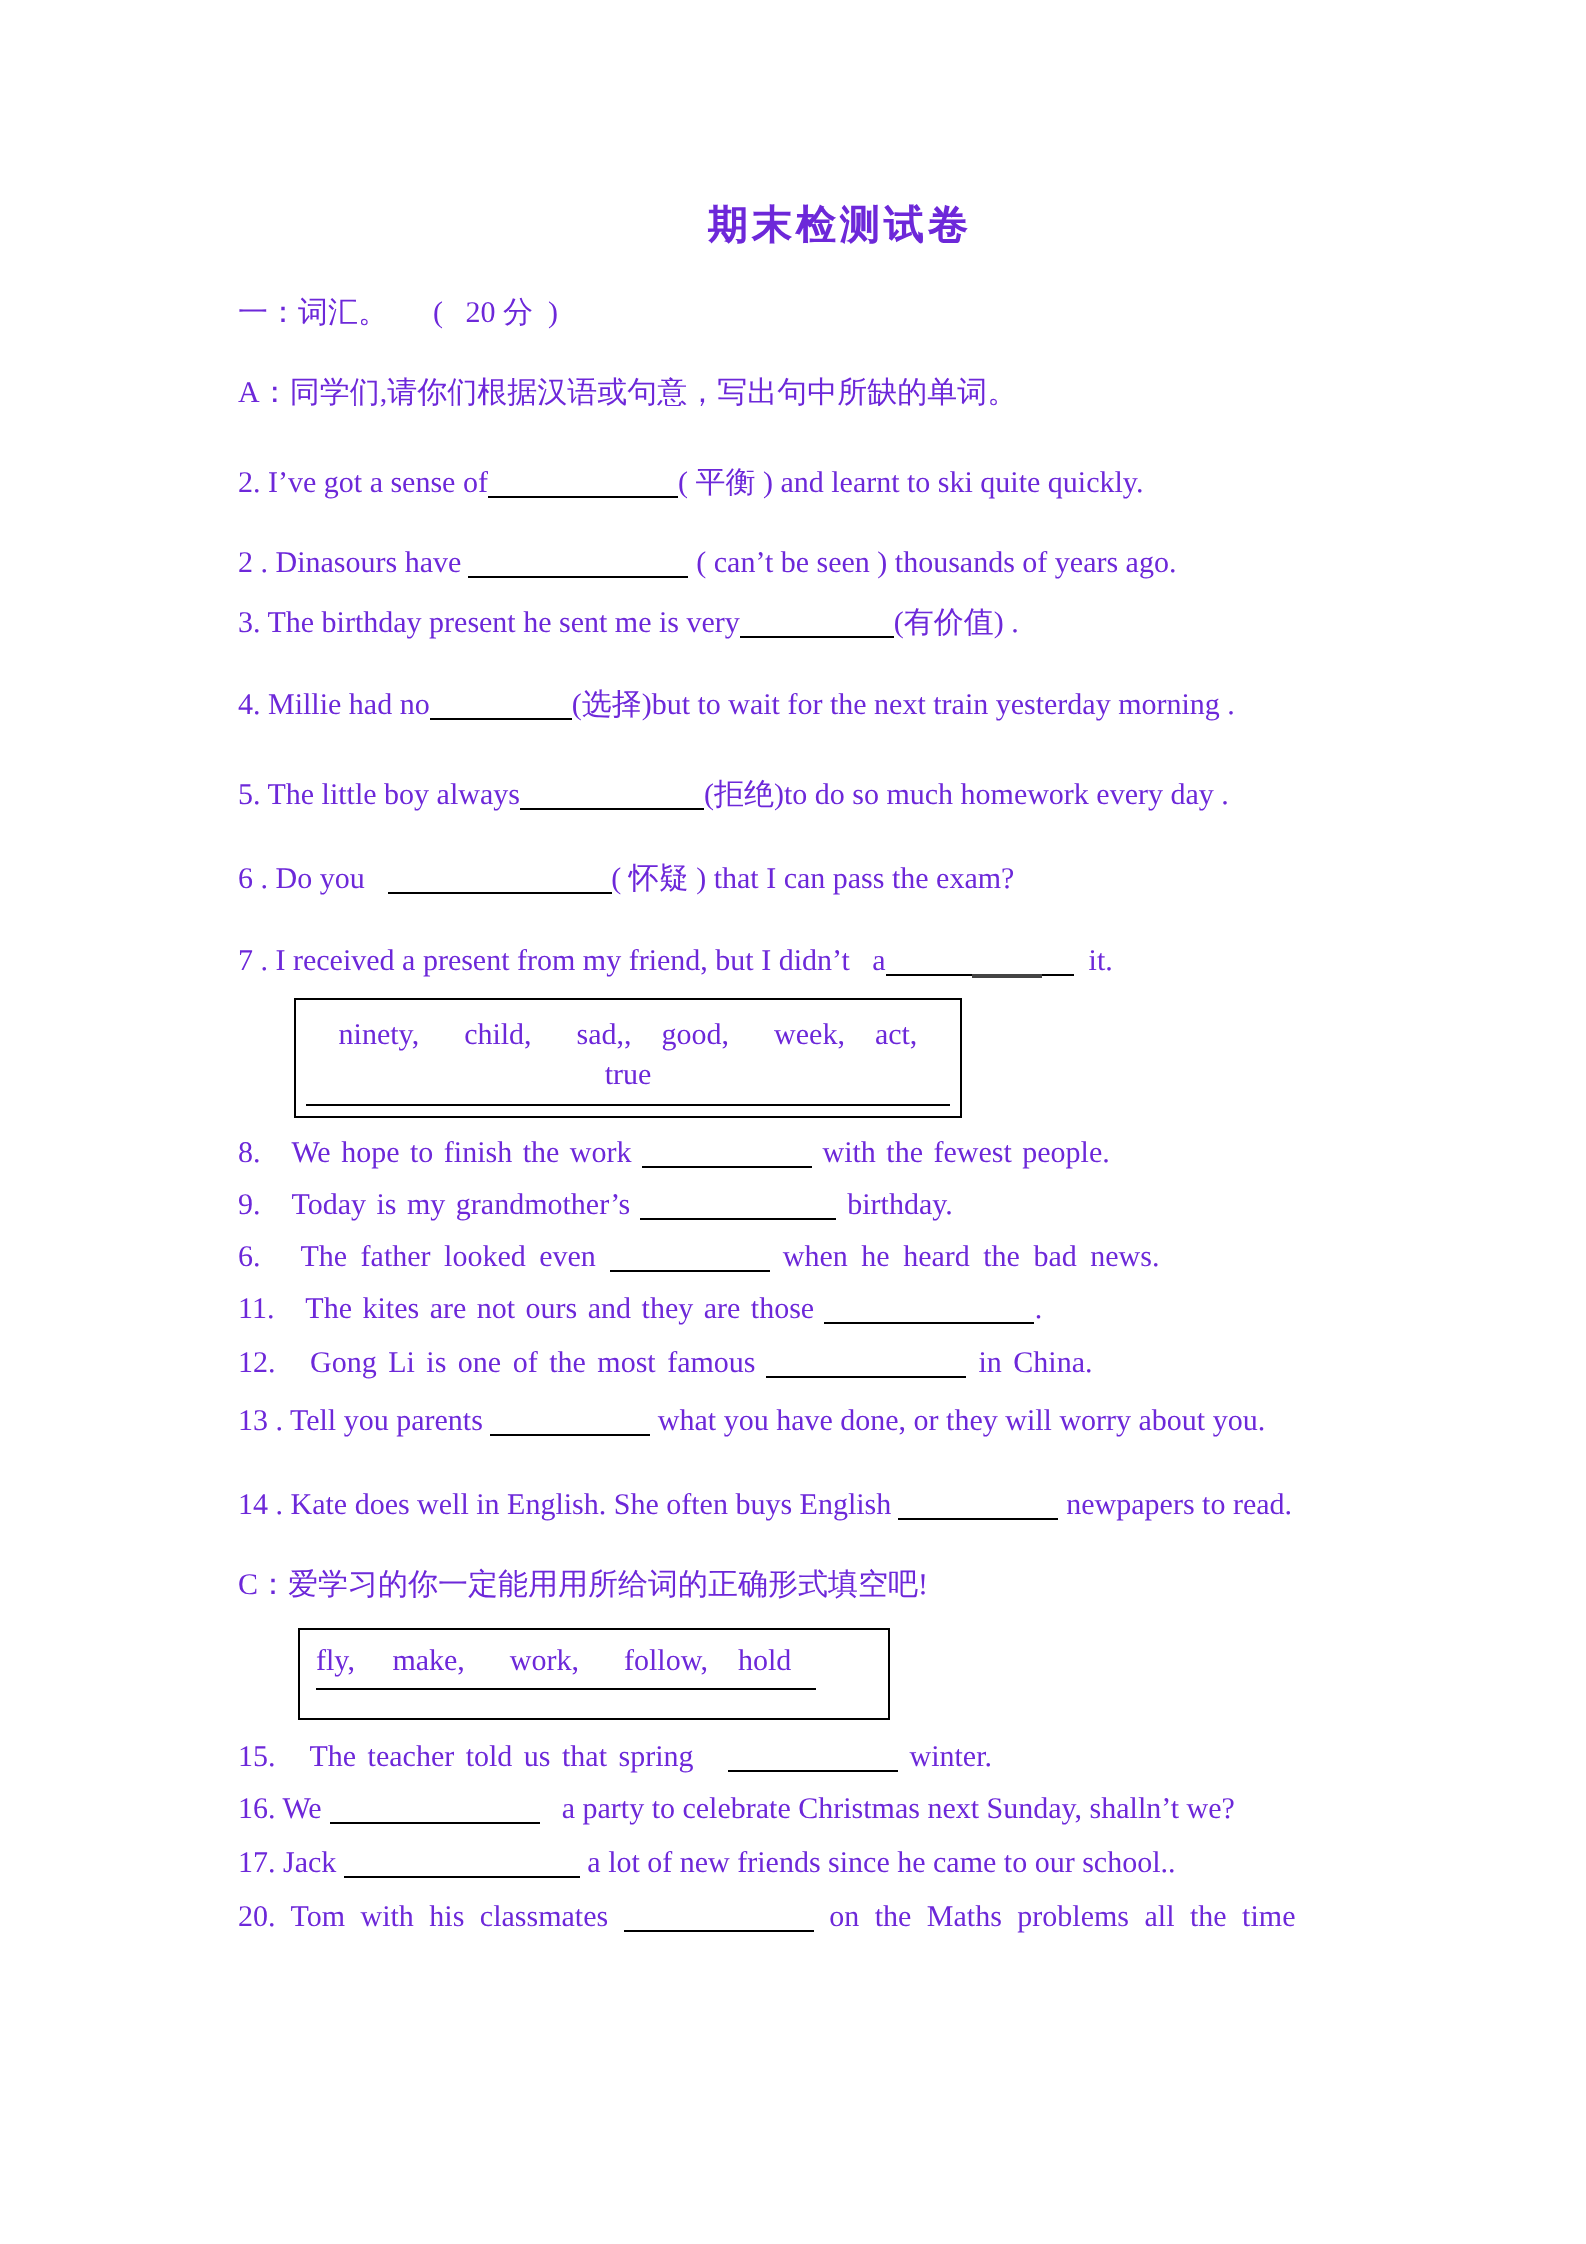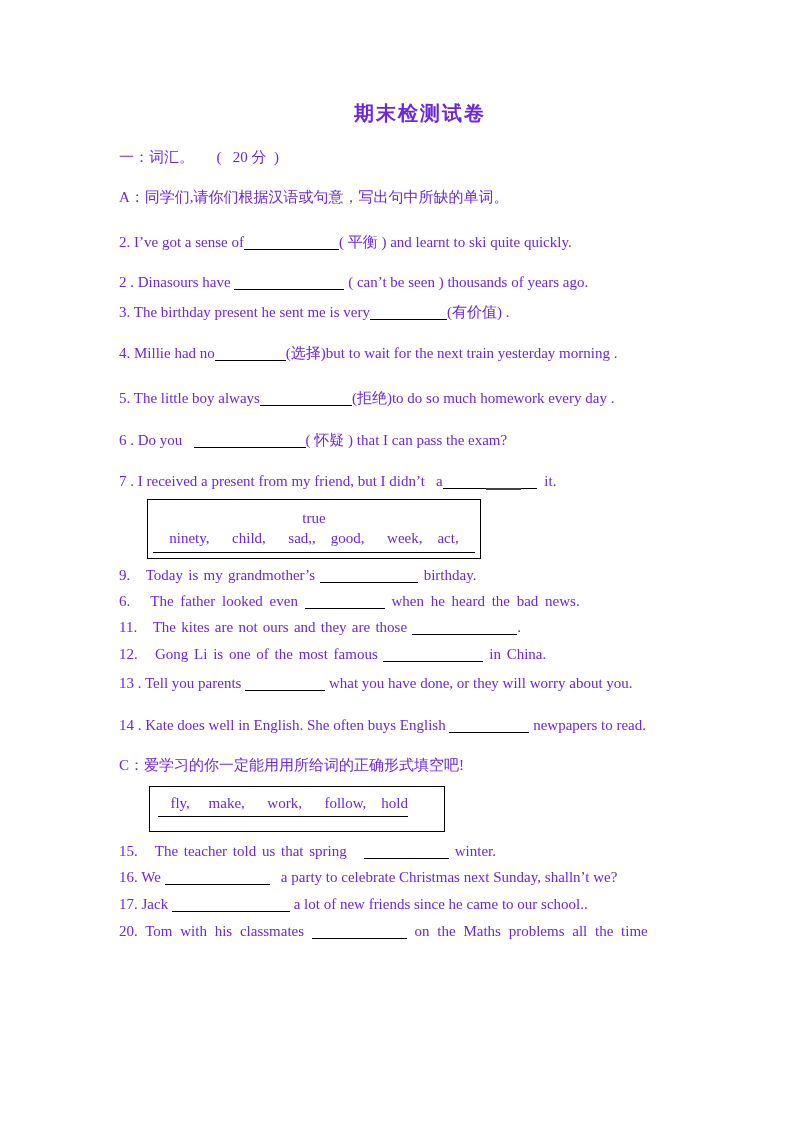--- a/index.html
+++ b/index.html
@@ -76,21 +76,21 @@
   .word-box-c {
     width: 296px;
     margin-left: 30px;
     padding: 7px 0 11px 0;
     height: 46px;
   }
   .wb-line-c {
     margin-left: 8px;
     width: 250px;
     border-bottom: 1.6px solid #000;
-    text-align: right;
+    text-align: left;
     white-space: pre;
     font-size: 15px;
     line-height: 19px;
     padding-bottom: 3px;
   }
   .sp15 { word-spacing: 1.5px; }
   .sp3  { word-spacing: 3px; }
   .sp4  { word-spacing: 4px; }
   .sp2  { word-spacing: 2px; }
 </style>
@@ -114,25 +114,26 @@
   <p class="q" style="margin-top:22px"><span>4. Millie had no</span><span class="blank" style="width:71px"></span><span>(选择)but to wait for the next train yesterday morning .</span></p>
 
   <p class="q" style="margin-top:26px"><span>5. The little boy always</span><span class="blank" style="width:92px"></span><span>(拒绝)to do so much homework every day .</span></p>
 
   <p class="q" style="margin-top:23px"><span>6 . Do you   </span><span class="blank" style="width:112px"></span><span>( 怀疑 ) that I can pass the exam?</span></p>
 
   <p class="q" style="margin-top:22px"><span>7 . I received a present from my friend, but I didn’t   a</span><span class="blank blank-double" style="width:94px"><span class="blank-inner"></span></span><span>  it.</span></p>
 
 
   <div class="word-box word-box-b" style="margin-top:8px">
+    <div class="wb-line">ninety,      child,      sad,,    good,      week,    act,</div>
     <div class="wb-line">true</div>
-    <div class="wb-line">ninety,      child,      sad,,    good,      week,    act,</div>
     <div class="wb-underline"></div>
   </div>
 
+  <p class="q sp15" style="margin-top:9px"><span>8.   We hope to finish the work </span><span class="blank" style="width:85px"></span><span> with the fewest people.</span></p>
 
   <p class="q sp15" style="margin-top:7px"><span>9.   Today is my grandmother’s </span><span class="blank" style="width:98px"></span><span> birthday.</span></p>
 
   <p class="q sp3" style="margin-top:7px"><span>6.   The father looked even </span><span class="blank" style="width:80px"></span><span> when he heard the bad news.</span></p>
 
   <p class="q sp15" style="margin-top:7px"><span>11.   The kites are not ours and they are those </span><span class="blank" style="width:105px"></span><span>.</span></p>
 
   <p class="q sp2" style="margin-top:8px"><span>12.   Gong Li is one of the most famous </span><span class="blank" style="width:100px"></span><span> in China.</span></p>
 
   <p class="q" style="margin-top:10px"><span>13 . Tell you parents </span><span class="blank" style="width:80px"></span><span> what you have done, or they will worry about you.</span></p>

